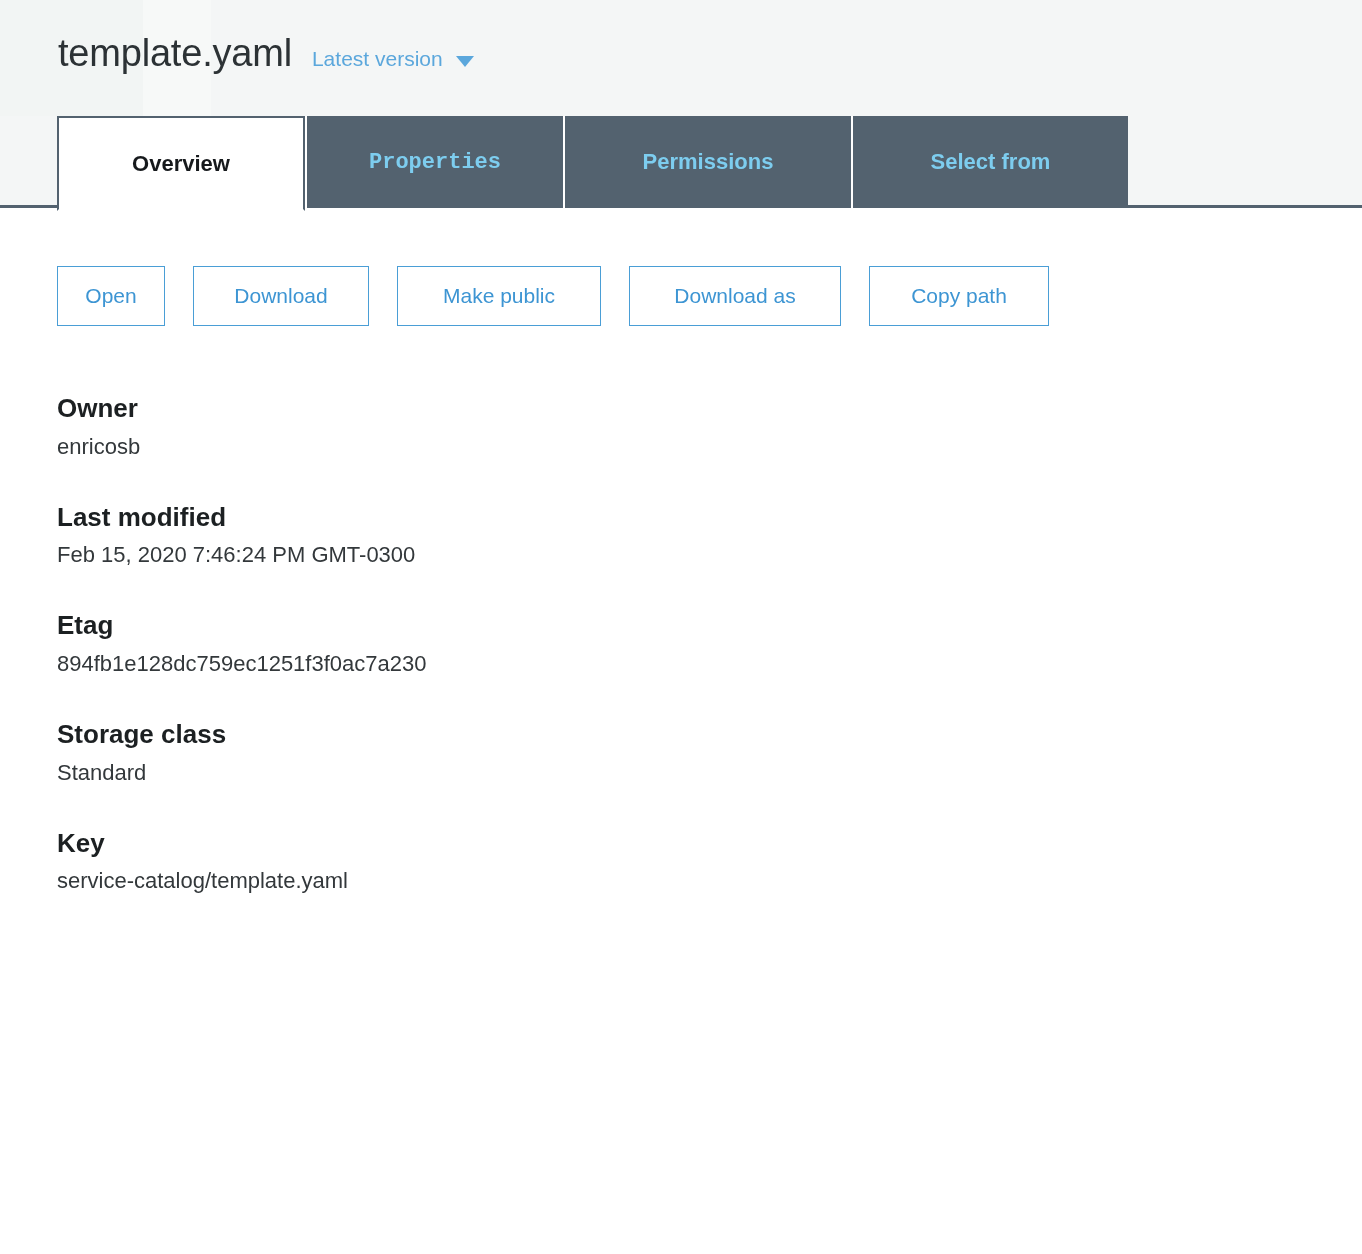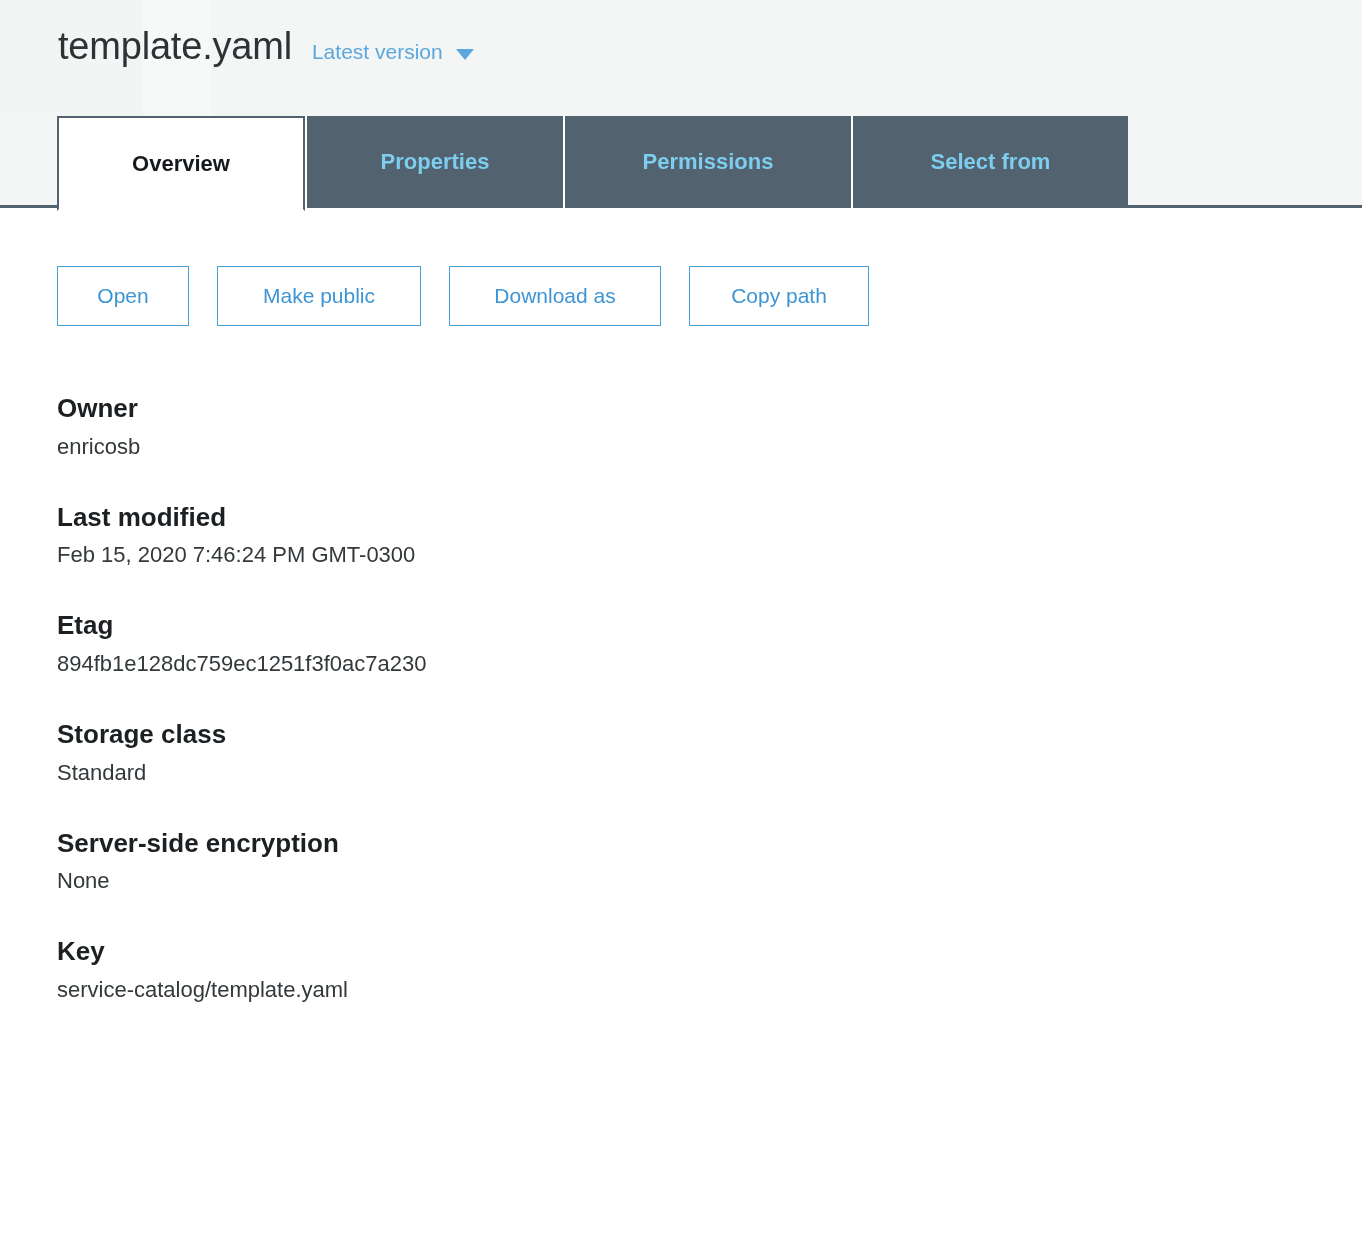--- a/index.html
+++ b/index.html
@@ -48,20 +48,21 @@
     display: flex;
     align-items: baseline;
     z-index: 3;
   }
   .file-title {
     font-size: 38px;
     font-weight: 400;
     color: #2c3235;
     letter-spacing: -0.2px;
     line-height: 1;
+    margin-top: 7px;
   }
   .version-select {
     margin-left: 20px;
     font-size: 21px;
     color: #5ba7dc;
     font-weight: 400;
     cursor: pointer;
     display: flex;
     align-items: center;
     white-space: nowrap;
@@ -113,21 +114,21 @@
     background: #ffffff;
     color: #16191c;
     border: 2px solid #53626f;
     border-bottom: 2px solid #ffffff;
     margin-bottom: -3px;
     height: 95px;
     position: relative;
     z-index: 4;
   }
   .tab-overview  { width: 248px; }
-  .tab-properties{ width: 258px; }
+  .tab-properties{ width: 258px; font-family: Liberation Mono, monospace; }
   .tab-permissions{ width: 288px; }
   .tab-selectfrom{ width: 277px; }
 
   
   .content {
     position: relative;
     padding: 0;
     background: #ffffff;
   }
   .actions {
@@ -143,21 +144,21 @@
     font-size: 21px;
     font-weight: 400;
     font-family: "Liberation Sans", sans-serif;
     height: 60px;
     display: flex;
     align-items: center;
     justify-content: center;
     cursor: pointer;
     white-space: nowrap;
   }
-  .btn-open        { width: 132px; }
+  .btn-open        { width: 108px; }
   .btn-download    { width: 176px; }
   .btn-download-as { width: 212px; }
   .btn-make-public { width: 204px; }
   .btn-copy-path   { width: 180px; }
 
   .fields {
     padding: 64px 0 0 57px;
   }
   .field {
     margin-bottom: 36px;
@@ -210,20 +211,23 @@
     </div>
   </div>
 </div>
 
 <div class="content">
 
   <div class="actions">
     <div class="action-btn btn-open">
       <span>Open</span>
     </div>
+    <div class="action-btn btn-download">
+      <span>Download</span>
+    </div>
     <div class="action-btn btn-make-public">
       <span>Make public</span>
     </div>
     <div class="action-btn btn-download-as">
       <span>Download as</span>
     </div>
     <div class="action-btn btn-copy-path">
       <span>Copy path</span>
     </div>
   </div>
@@ -243,24 +247,20 @@
     <div class="field">
       <div class="field-label">Etag</div>
       <div class="field-value">894fb1e128dc759ec1251f3f0ac7a230</div>
     </div>
 
     <div class="field">
       <div class="field-label">Storage class</div>
       <div class="field-value">Standard</div>
     </div>
 
-    <div class="field">
-      <div class="field-label">Server-side encryption</div>
-      <div class="field-value">None</div>
-    </div>
 
 
     <div class="field">
       <div class="field-label">Key</div>
       <div class="field-value">service-catalog/template.yaml</div>
     </div>
 
   </div>
 
 </div>

